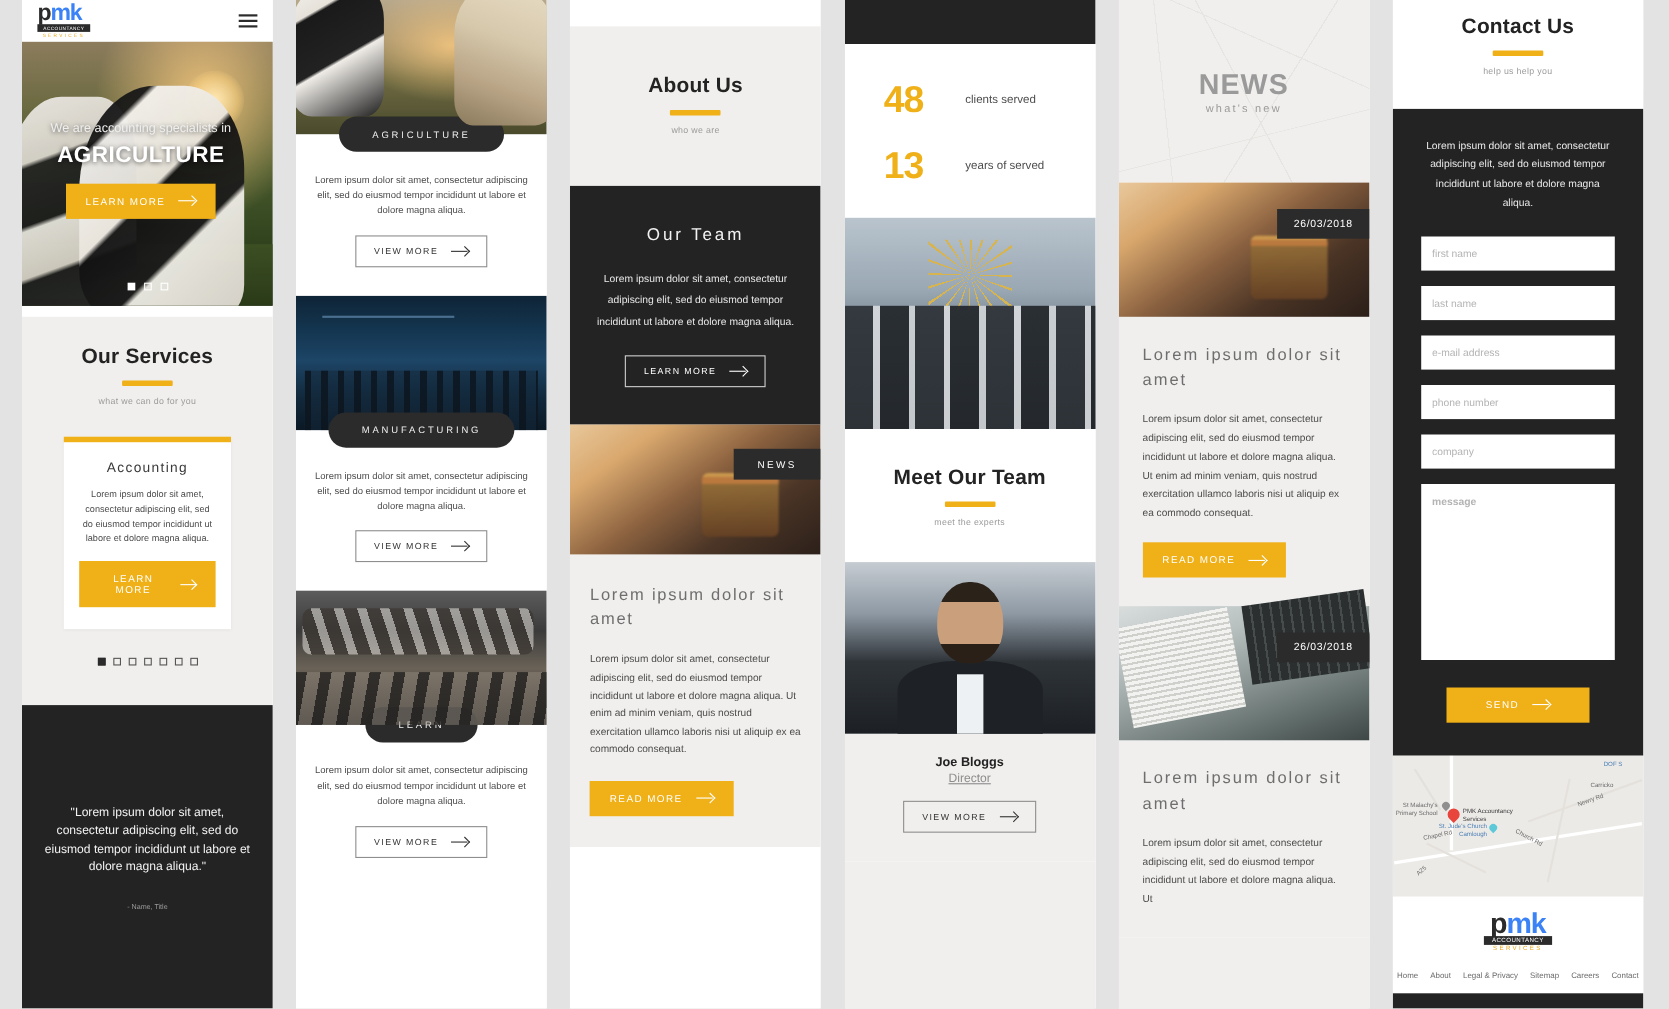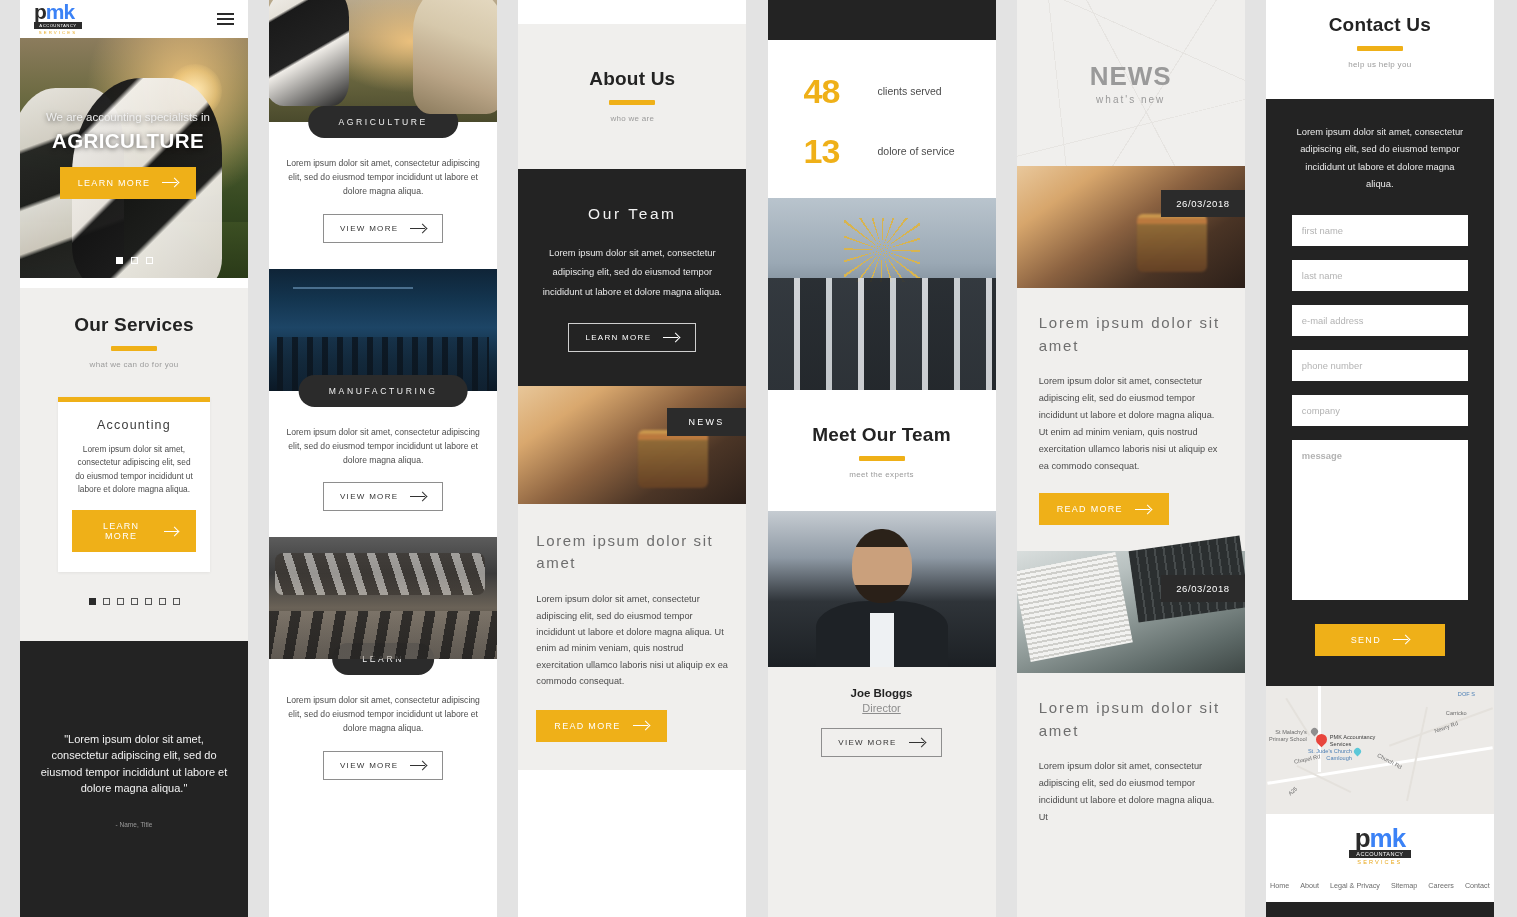--- a/index.html
+++ b/index.html
@@ -383,21 +383,21 @@
 
       <div class="darkbar"></div>
 
       <div class="stats">
         <div class="stat">
           <b>48</b>
           <span>clients served</span>
         </div>
         <div class="stat">
           <b>13</b>
-          <span>dolore of service</span>
+          <span>years of served</span>
         </div>
       </div>
 
       <div class="team-photo">
         <div class="star"></div>
         <div class="row"></div>
       </div>
 
       <div class="team-head">
         <div class="sec-title">Meet Our Team</div>

